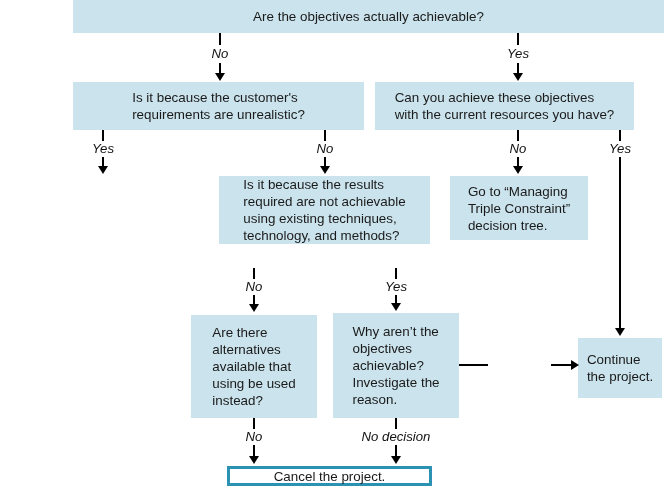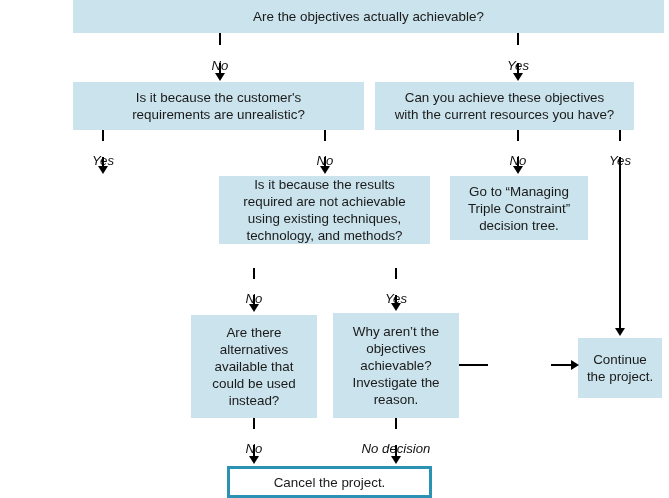--- a/index.html
+++ b/index.html
@@ -14,41 +14,39 @@
     background: #ffffff;
     font-family: "Liberation Sans", sans-serif;
     overflow: hidden;
   }
   .node {
     position: absolute;
     background: #cbe3ec;
     color: #1a1a1a;
     font-size: 13.4px;
     line-height: 17px;
-    text-align: center;
     display: flex;
     align-items: center;
     justify-content: center;
     box-sizing: border-box;
     padding: 2px 6px;
     white-space: pre-line;
   }
   .node.terminal {
     background: #ffffff;
     border: 3px solid #2b92b4;
   }
   .edge-label {
     position: absolute;
     font-style: italic;
     font-size: 13.2px;
     line-height: 15px;
     color: #111111;
     text-align: center;
     white-space: pre-line;
-    margin-top: 12px;
   }
   .vline {
     position: absolute;
     width: 2px;
     background: #000000;
   }
   .hline {
     position: absolute;
     height: 2px;
     background: #000000;
@@ -129,21 +127,21 @@
   <div class="arrow-down" style="left:249px; top:304px;"></div>
 
   <div class="vline" style="left:395px; top:268px; width:2px; height:11px;"></div>
   <div class="edge-label" style="left:366px; top:279px; width:60px;">Yes</div>
   <div class="vline" style="left:395px; top:295px; width:2px; height:11px;"></div>
   <div class="arrow-down" style="left:391px; top:303px;"></div>
 
   <div class="node" style="left:191px; top:315px; width:126px; height:103px;">Are there
 alternatives
 available that
-could be used
+using be used
 instead?</div>
 
   <div class="node" style="left:333px; top:313px; width:126px; height:105px;">Why aren’t the
 objectives
 achievable?
 Investigate the
 reason.</div>
 
   <div class="node" style="left:578px; top:338px; width:84px; height:60px;">Continue
 the project.</div>
@@ -155,15 +153,15 @@
   <div class="vline" style="left:253px; top:418px; width:2px; height:11px;"></div>
   <div class="edge-label" style="left:224px; top:429px; width:60px;">No</div>
   <div class="vline" style="left:253px; top:445px; width:2px; height:13px;"></div>
   <div class="arrow-down" style="left:249px; top:456px;"></div>
 
   <div class="vline" style="left:395px; top:418px; width:2px; height:11px;"></div>
   <div class="edge-label" style="left:350px; top:429px; width:92px;">No decision</div>
   <div class="vline" style="left:395px; top:445px; width:2px; height:13px;"></div>
   <div class="arrow-down" style="left:391px; top:456px;"></div>
 
-  <div class="node terminal" style="left:227px; top:466px; width:205px; height:32px;">Cancel the project.</div>
+  <div class="node terminal" style="left:227px; top:466px; width:205px; height:20px;">Cancel the project.</div>
 
 </div>
 
 </body></html>

